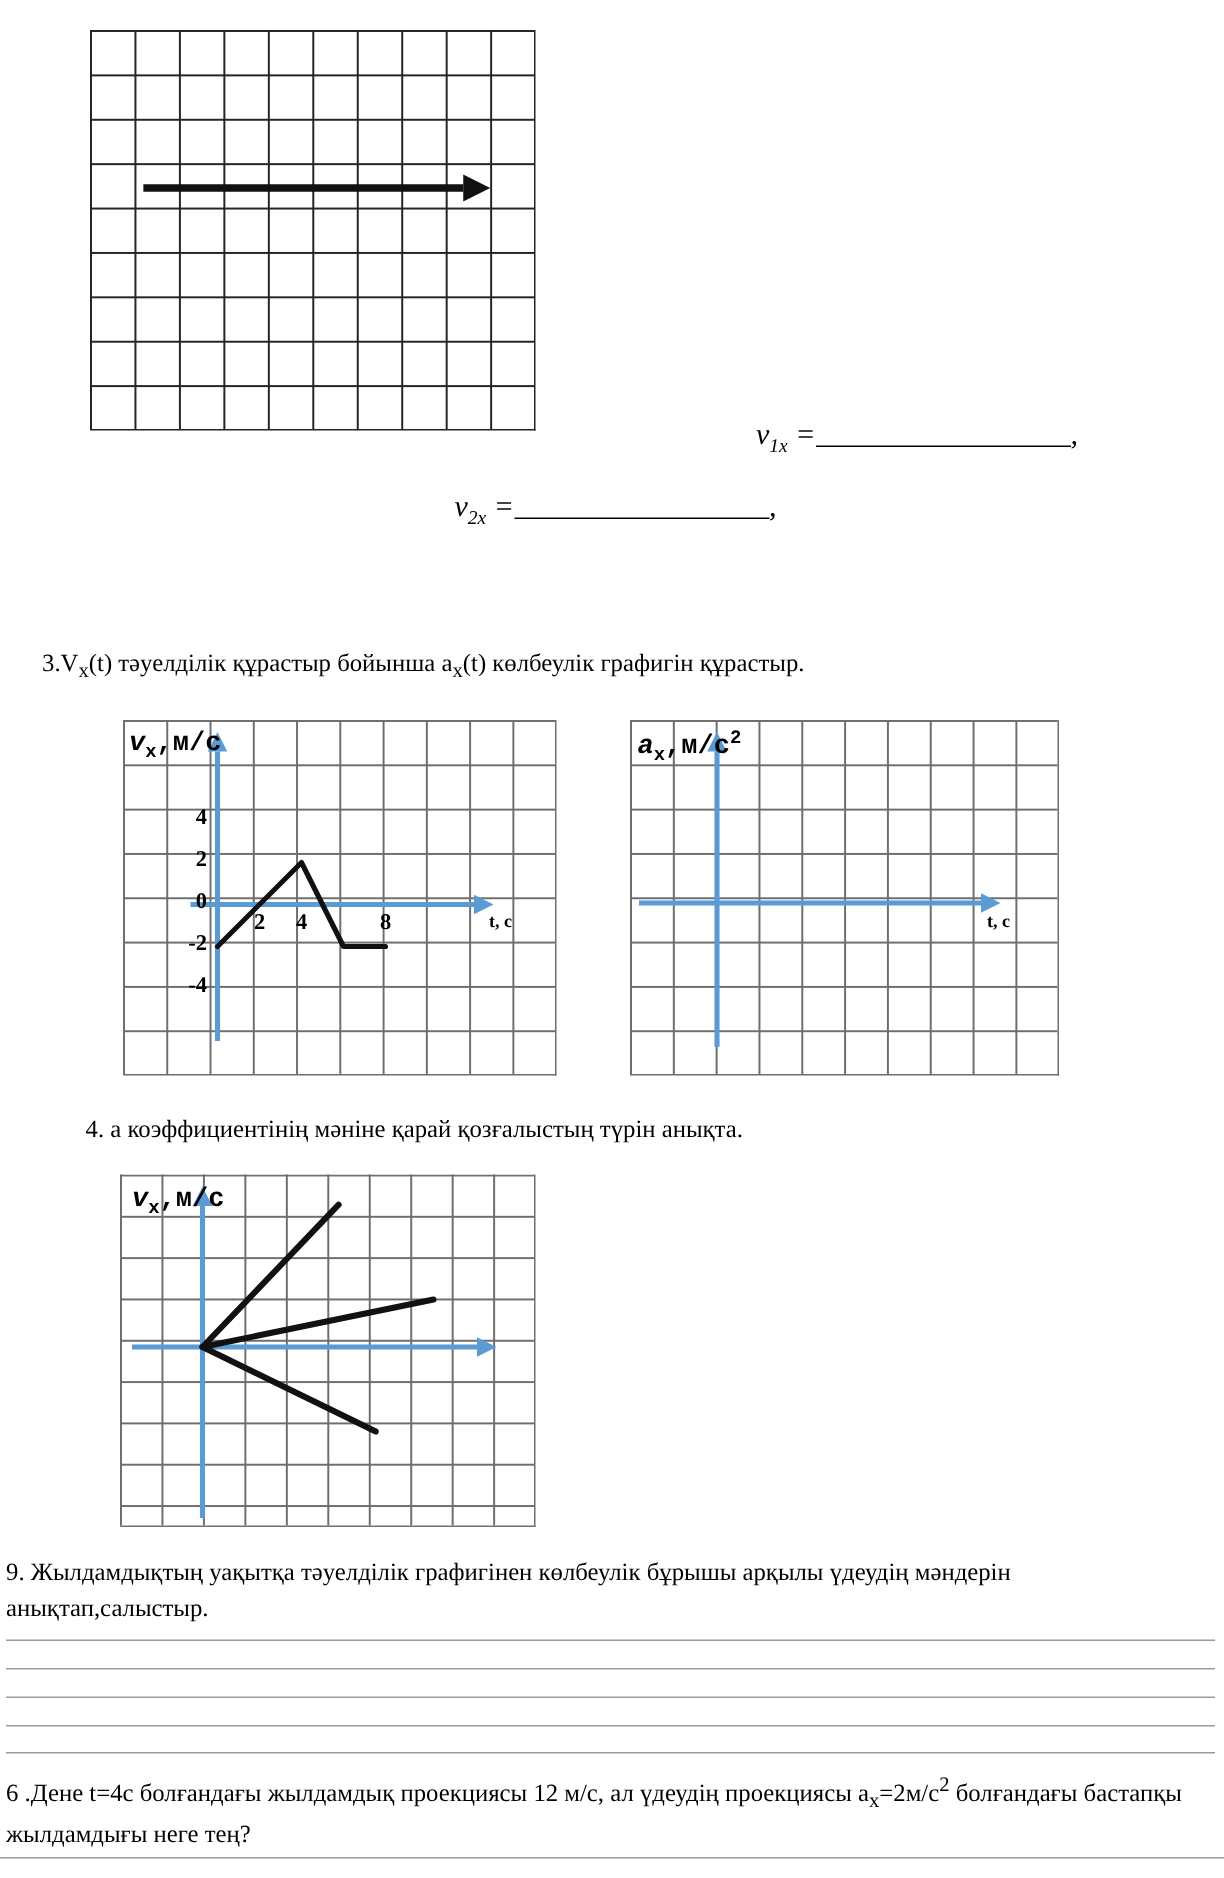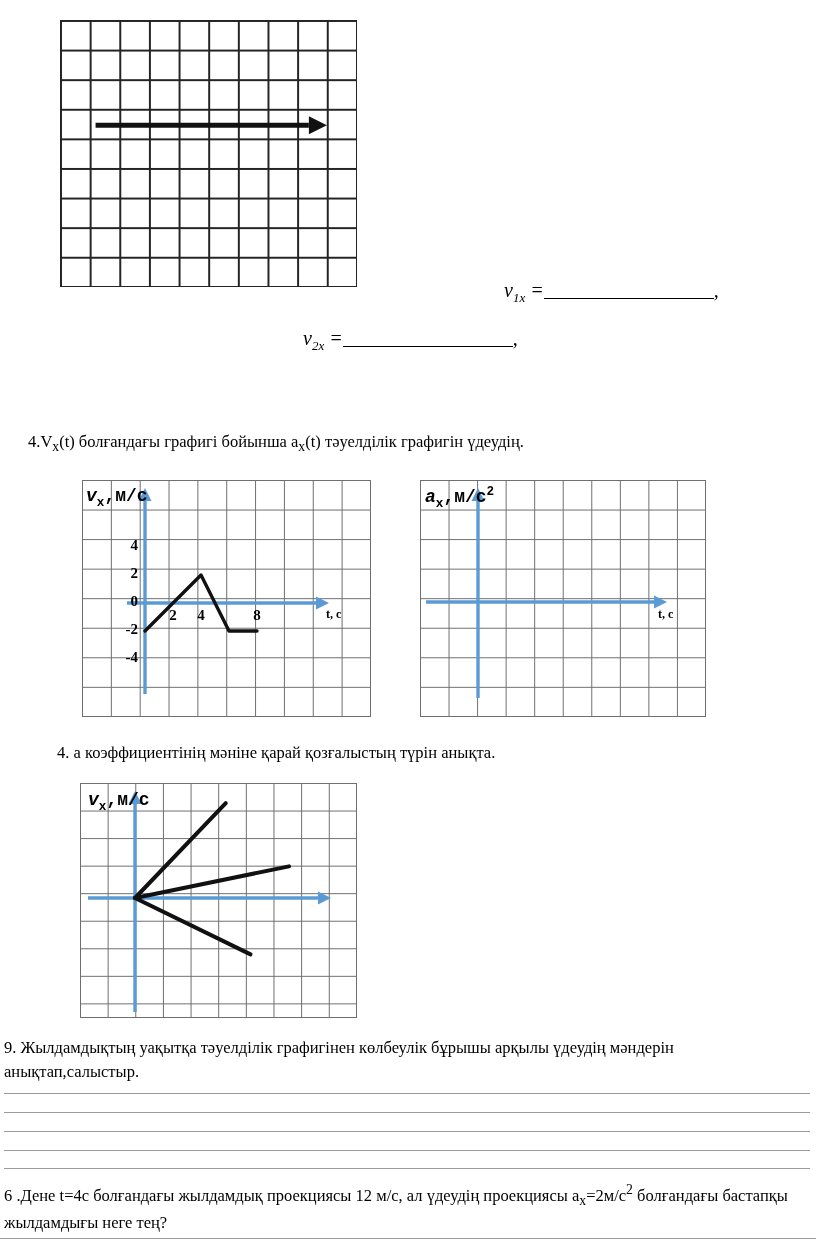--- a/index.html
+++ b/index.html
@@ -66,21 +66,21 @@
     </svg>
 </div>
 
 <div class="formula" style="left:488px; top:279px;margin-left:16px;">
   <span>v</span><sub>1x</sub><span> =</span><span class="blank"></span><span>,</span>
 </div>
 <div class="formula" style="left:303px; top:327px;">
   <span>v</span><sub>2x</sub><span> =</span><span class="blank"></span><span>,</span>
 </div>
 
-<div class="q" style="left:28px; top:430px; width:780px;"><span>4.V</span><sub>x</sub><span>(t) болғандағы графигі бойынша  a</span><sub>x</sub><span>(t) тәуелділік графигін үдеудің.</span></div>
+<div class="q" style="left:28px; top:430px; width:780px;"><span>3.V</span><sub>x</sub><span>(t) тәуелділік құрастыр бойынша  a</span><sub>x</sub><span>(t) көлбеулік графигін құрастыр.</span></div>
 
 <div class="abs grid-fine bg-c1" style="left:82px; top:480px; width:289px; height:237px;">
   <svg id="c1-svg" class="overlay" width="289" height="237">
       <line x1="63" y1="214" x2="63" y2="21" stroke="#5b9bd5" stroke-width="3.4"></line>
       <polygon points="63,8 69.5,21 56.5,21" fill="#5b9bd5"></polygon>
       <line x1="45" y1="123" x2="234" y2="123" stroke="#5b9bd5" stroke-width="3.4"></line>
       <polygon points="247,123 234,129.5 234,116.5" fill="#5b9bd5"></polygon>
       <polyline points="63,151 119,95 147,151 175,151" fill="none" stroke="#111111" stroke-width="3.4" stroke-linejoin="round" stroke-linecap="round"></polyline>
     </svg>
   <div class="chart-label" style="left:4px; top:6px;"><span class="it">v</span><sub>x</sub><span>,м/с</span></div>

